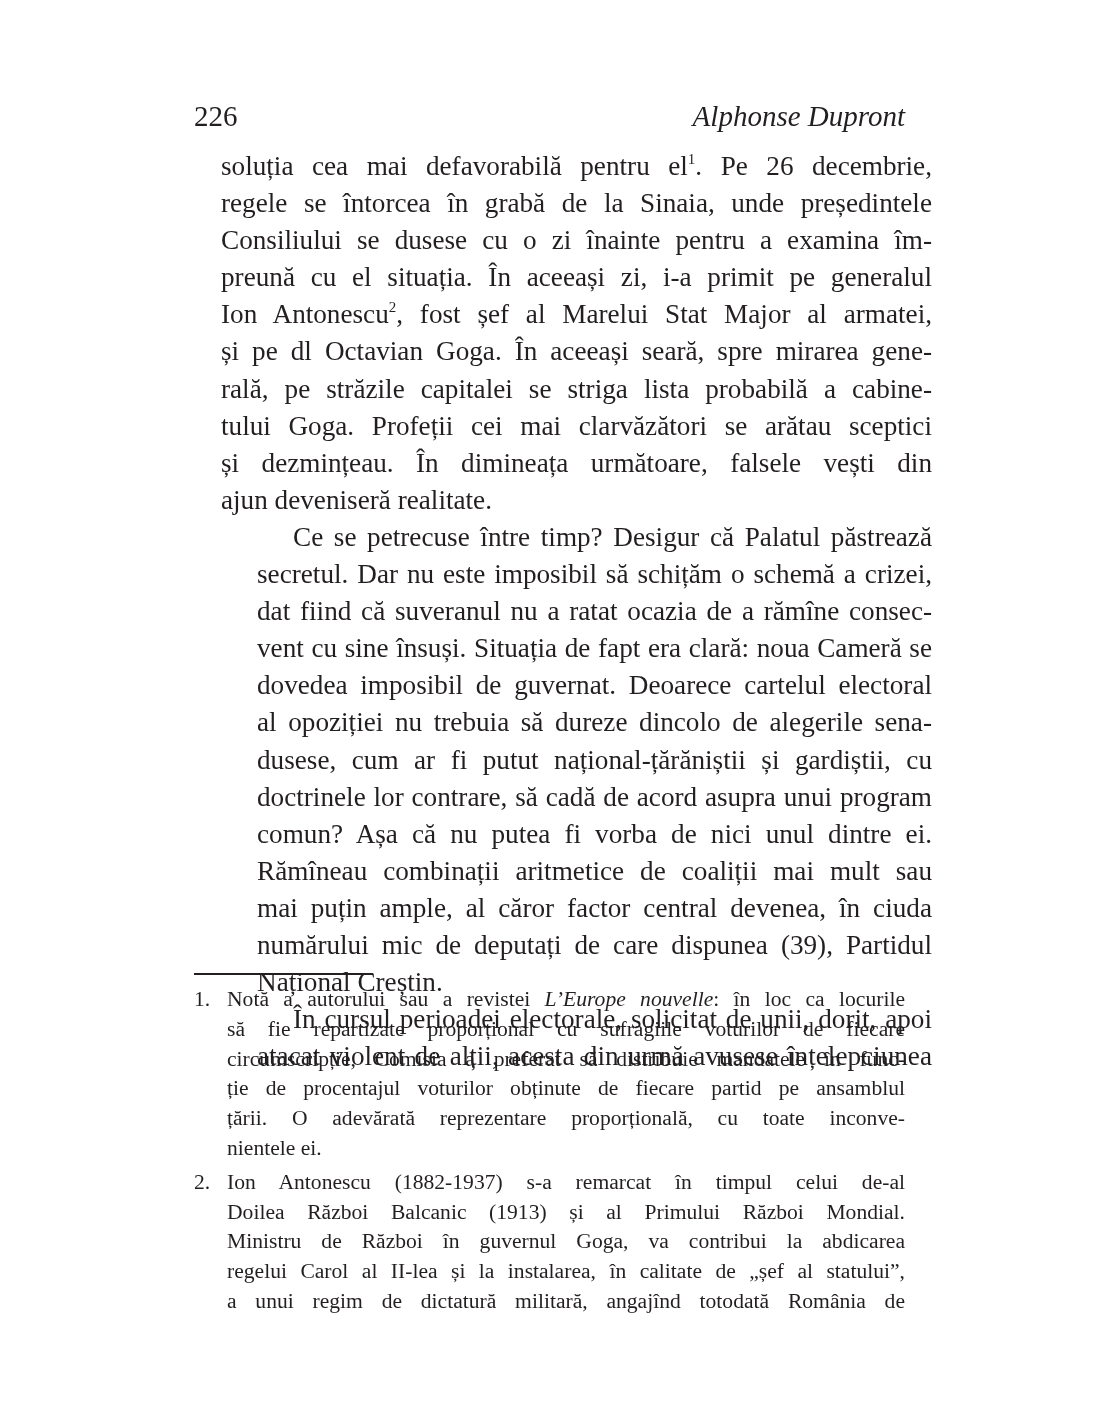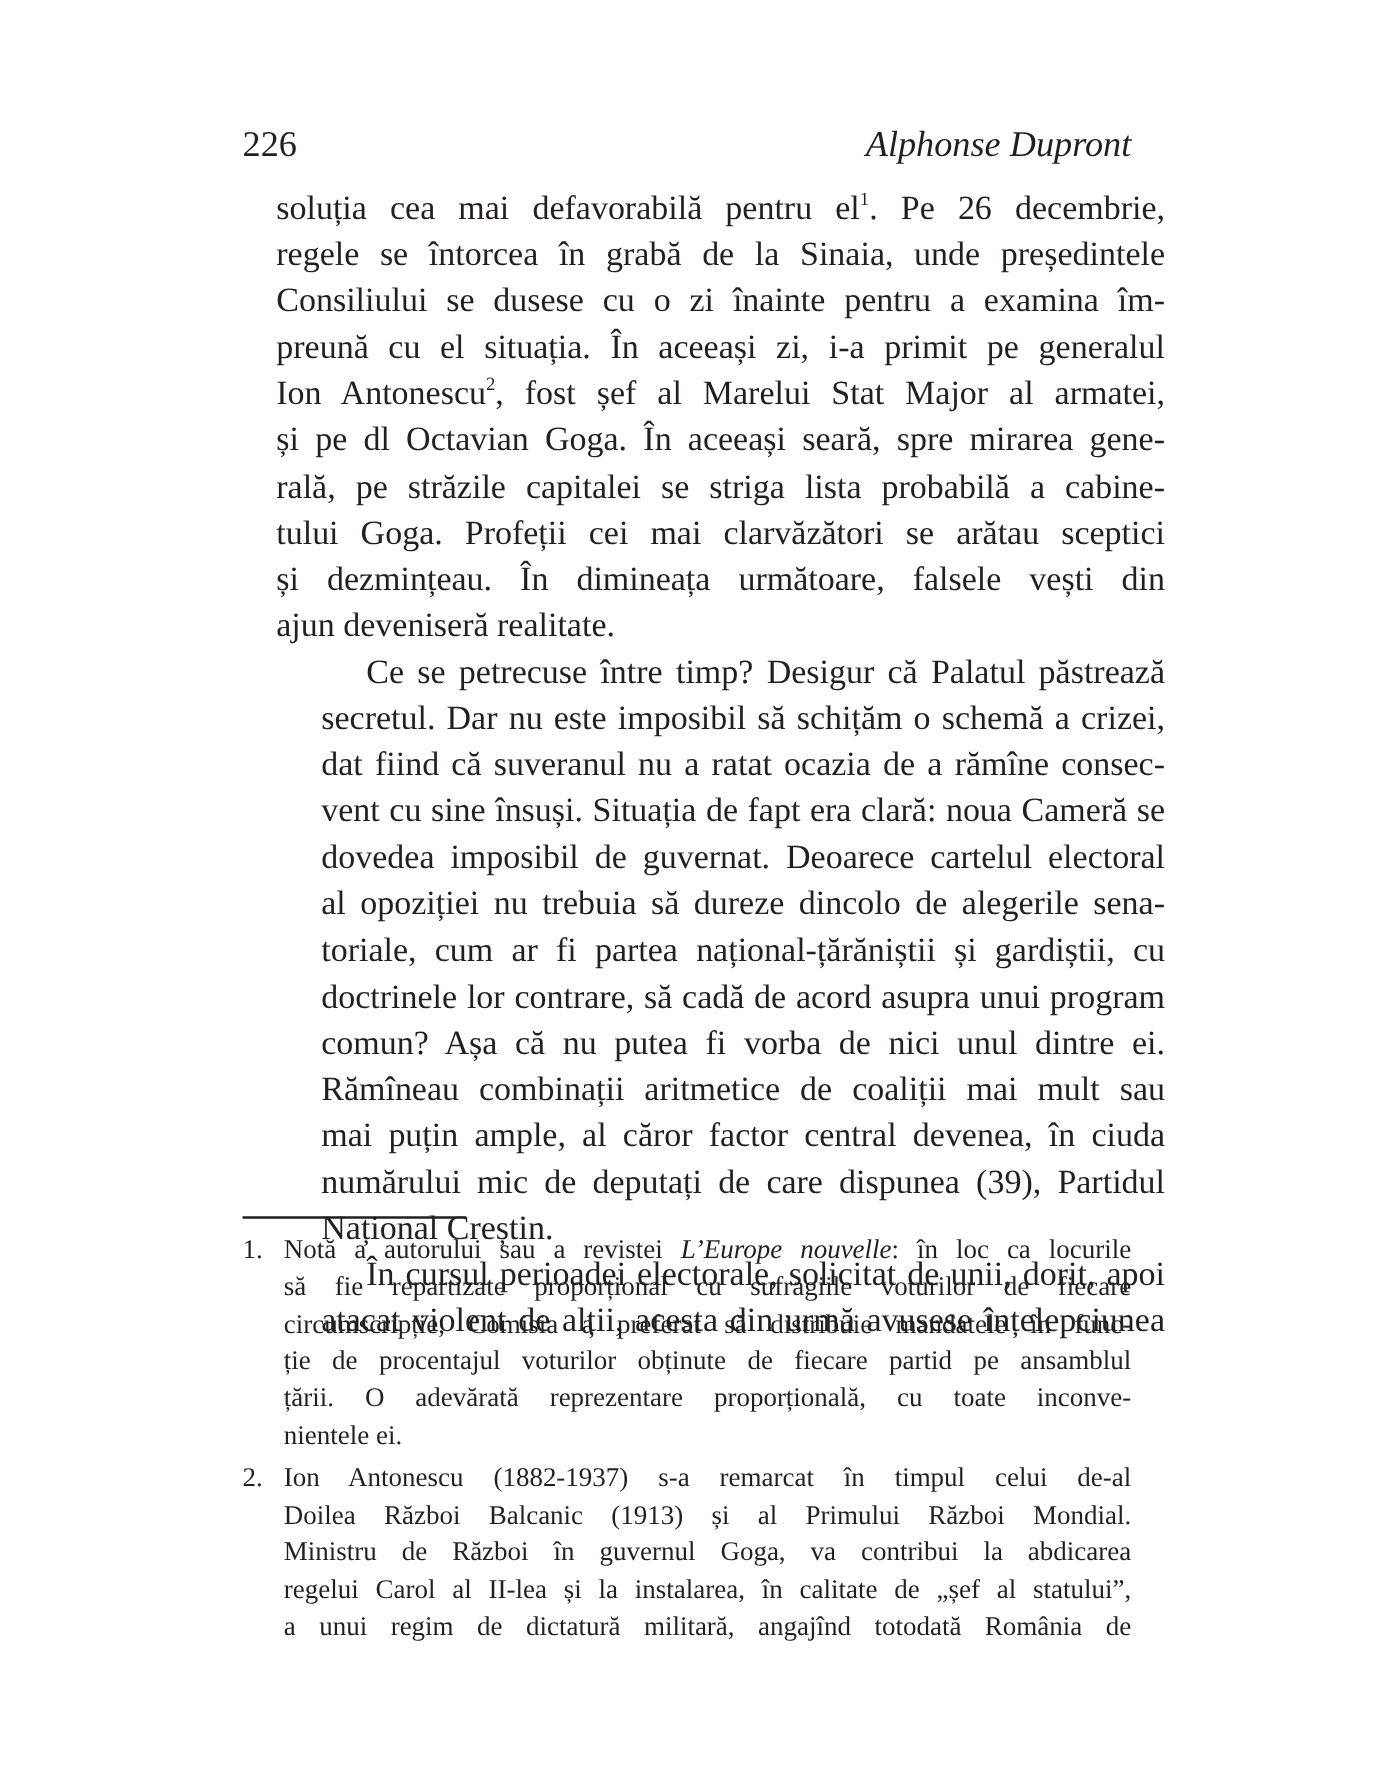--- a/index.html
+++ b/index.html
@@ -45,21 +45,21 @@
       <span class="line">și dezmințeau. În dimineața următoare, falsele vești din</span>
       <span class="line last">ajun deveniseră realitate.</span>
     </p>
     <p>
       <span class="line" style="padding-left:36px">Ce se petrecuse între timp? Desigur că Palatul păstrează</span>
       <span class="line">secretul. Dar nu este imposibil să schițăm o schemă a crizei,</span>
       <span class="line">dat fiind că suveranul nu a ratat ocazia de a rămîne consec-</span>
       <span class="line">vent cu sine însuși. Situația de fapt era clară: noua Cameră se</span>
       <span class="line">dovedea imposibil de guvernat. Deoarece cartelul electoral</span>
       <span class="line">al opoziției nu trebuia să dureze dincolo de alegerile sena-</span>
-      <span class="line">toriale, cum ar fi partea național-țărăniștii și gardiștii, cu</span>
+      <span class="line">dusese, cum ar fi putut național-țărăniștii și gardiștii, cu</span>
       <span class="line">doctrinele lor contrare, să cadă de acord asupra unui program</span>
       <span class="line">comun? Așa că nu putea fi vorba de nici unul dintre ei.</span>
       <span class="line">Rămîneau combinații aritmetice de coaliții mai mult sau</span>
       <span class="line">mai puțin ample, al căror factor central devenea, în ciuda</span>
       <span class="line">numărului mic de deputați de care dispunea (39), Partidul</span>
       <span class="line last">Național Creștin.</span>
     </p>
     <p>
       <span class="line" style="padding-left:36px">În cursul perioadei electorale, solicitat de unii, dorit, apoi</span>
       <span class="line">atacat violent de alții, acesta din urmă avusese înțelepciunea</span>

